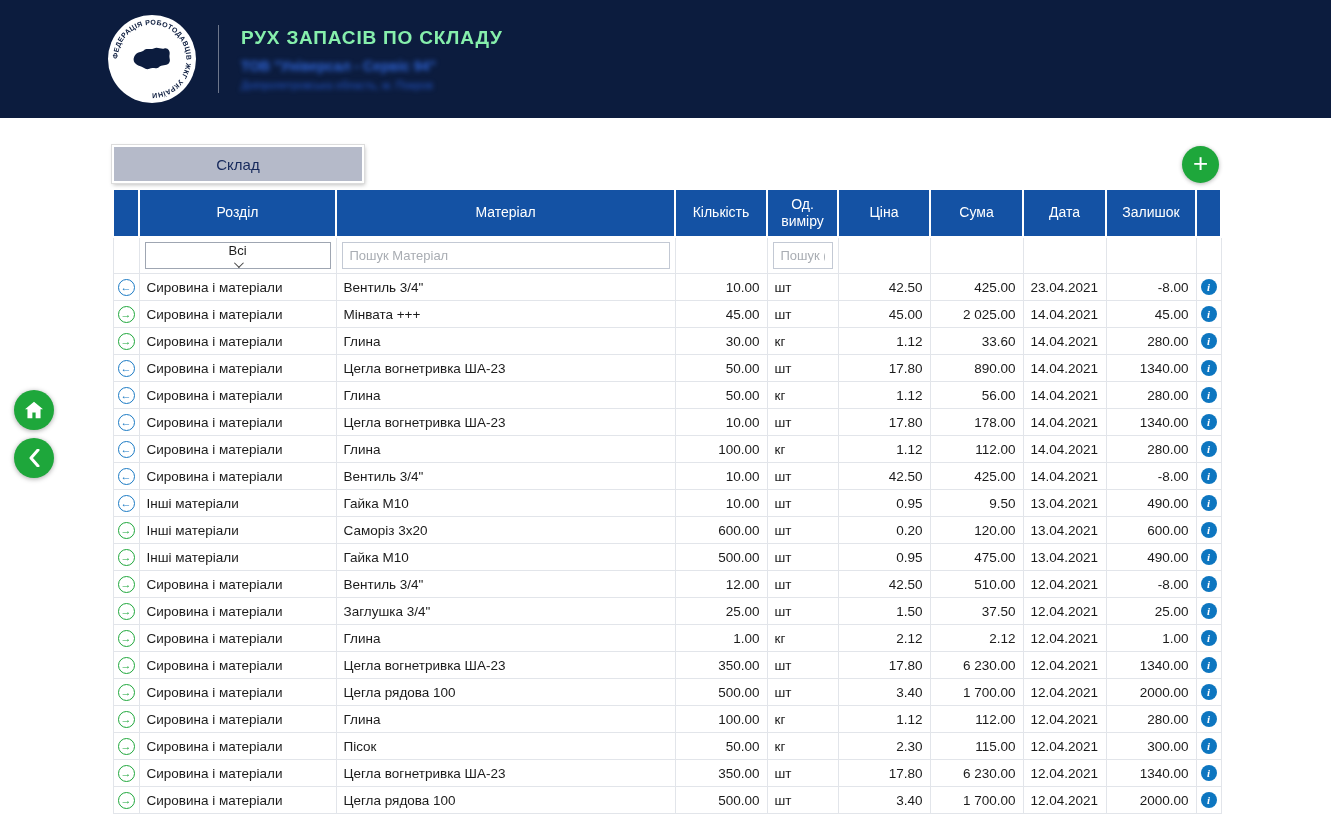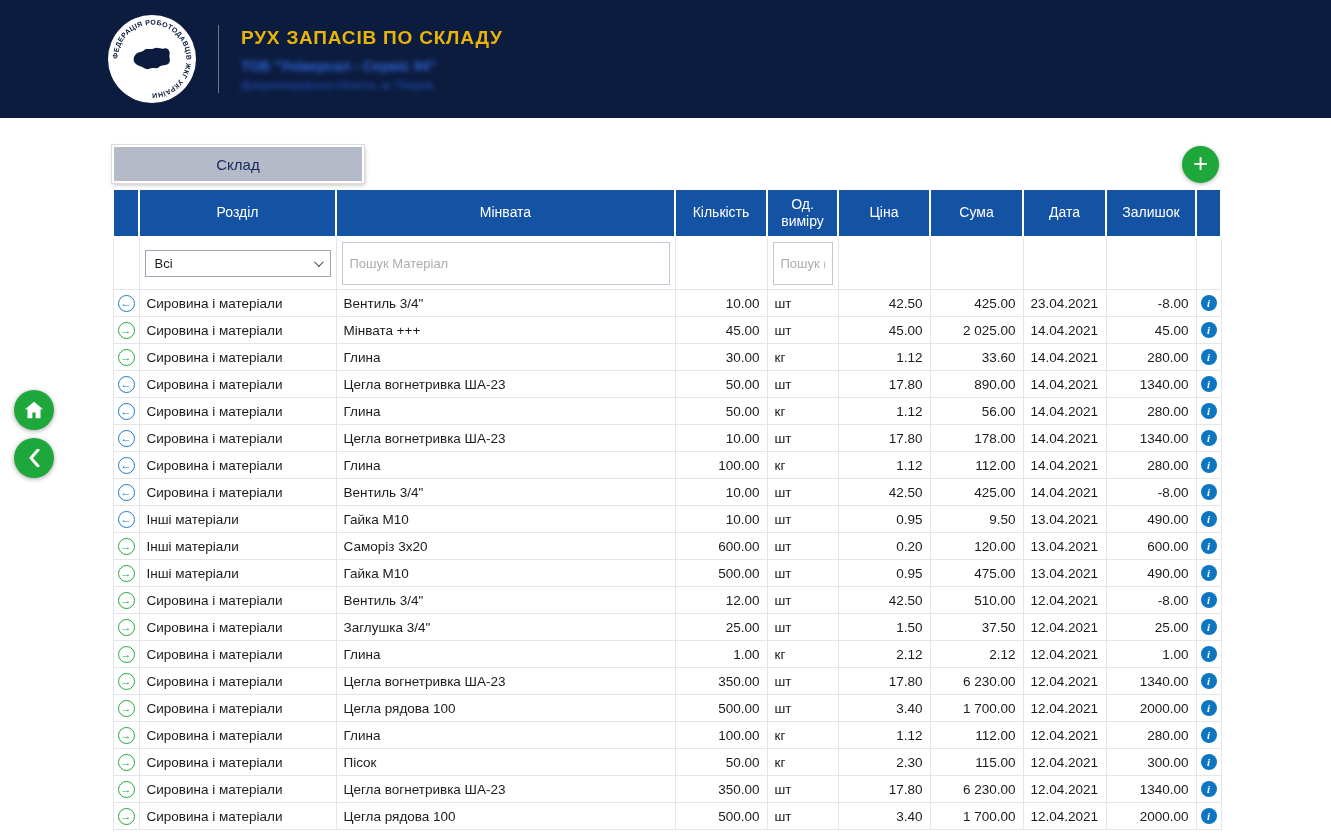--- a/index.html
+++ b/index.html
@@ -10,21 +10,21 @@
     position: relative;
   }
   
   .app-header {
     height: 118px; background: #0c1c3e;
     display: flex; align-items: center;
   }
   .logo { width: 88px; height: 88px; margin-left: 108px; flex: 0 0 auto; }
   .header-divider { width: 1px; height: 68px; background: rgba(255,255,255,0.4); margin: 0 22px; }
   .header-text { display: flex; flex-direction: column; }
-  .page-title { color: #eab308; font-size: 19px; font-weight: bold; letter-spacing: 0.8px; margin-bottom: 9px; }
+  .page-title { color: #86efac; font-size: 19px; font-weight: bold; letter-spacing: 0.8px; margin-bottom: 9px; }
   .blur-line { filter: blur(2.6px); }
   .company-line { color: #2e63d4; font-size: 14px; font-weight: bold; margin-bottom: 5px; }
   .location-line { color: #2456c8; font-size: 11px; }
   
   .content { padding: 27px 112px 0 112px; }
   .toolbar { display: flex; align-items: center; gap: 14px; }
   .tb-btn {
     width: 252px; height: 38px; background: #b5bac9;
     border: 2px solid #ffffff;
     box-shadow: 0 0 0 1px #dcdcdc, 1px 2px 4px rgba(0,0,0,0.25);
@@ -64,28 +64,28 @@
   .info-icon {
     display: inline-flex; width: 16px; height: 16px; border-radius: 50%;
     background: #0d76c0; color: #ffffff; font-size: 11px; font-weight: bold;
     align-items: center; justify-content: center;
     font-family: "Liberation Serif", serif; font-style: italic; cursor: pointer;
     vertical-align: middle;
   }
   .select-box {
     width: 100%; height: 27px; border: 1px solid #9fa6b2; background: #ffffff;
     display: flex; align-items: center; justify-content: space-between;
-    padding: 0 9px; font-size: 13px; color: #1c1c1c; cursor: pointer;
+    padding: 0 9px; font-size: 13px; color: #1c1c1c; cursor: pointer; flex-direction: column;
   }
   .chev {
     width: 7px; height: 7px; border-right: 1.5px solid #444; border-bottom: 1.5px solid #444;
     transform: rotate(45deg) translateY(-2px);
   }
   .filter-input {
-    height: 43px; border: 1px solid #c3c9d4; padding: 0 7px; font-size: 13px;
+    height: 27px; border: 1px solid #c3c9d4; padding: 0 7px; font-size: 13px;
     width: 100%; color: #333; font-family: inherit;
   }
   .filter-input::placeholder { color: #a9adb3; }
   
   .fab {
     position: absolute; left: 14px; width: 40px; height: 40px; border-radius: 50%;
     background: #1ea73b; display: flex; align-items: center; justify-content: center;
     box-shadow: 0 1px 5px rgba(0,0,0,0.35); cursor: pointer; border: none;
   }
   .fab-home { top: 390px; }
@@ -132,21 +132,21 @@
         <col style="width:92px">
         <col style="width:93px">
         <col style="width:83px">
       <col style="width:90px">
         <col style="width:25px">
     </colgroup>
     <thead>
       <tr>
         <th></th>
         <th>Роздiл</th>
-        <th>Мінвата</th>
+        <th>Матеріал</th>
         <th>Кiлькiсть</th>
         <th>Од. вимiру</th>
         <th>Цiна</th>
         <th>Сума</th>
         <th>Дата</th>
         <th>Залишок</th>
         <th></th>
       </tr>
     </thead>
     <tbody>

